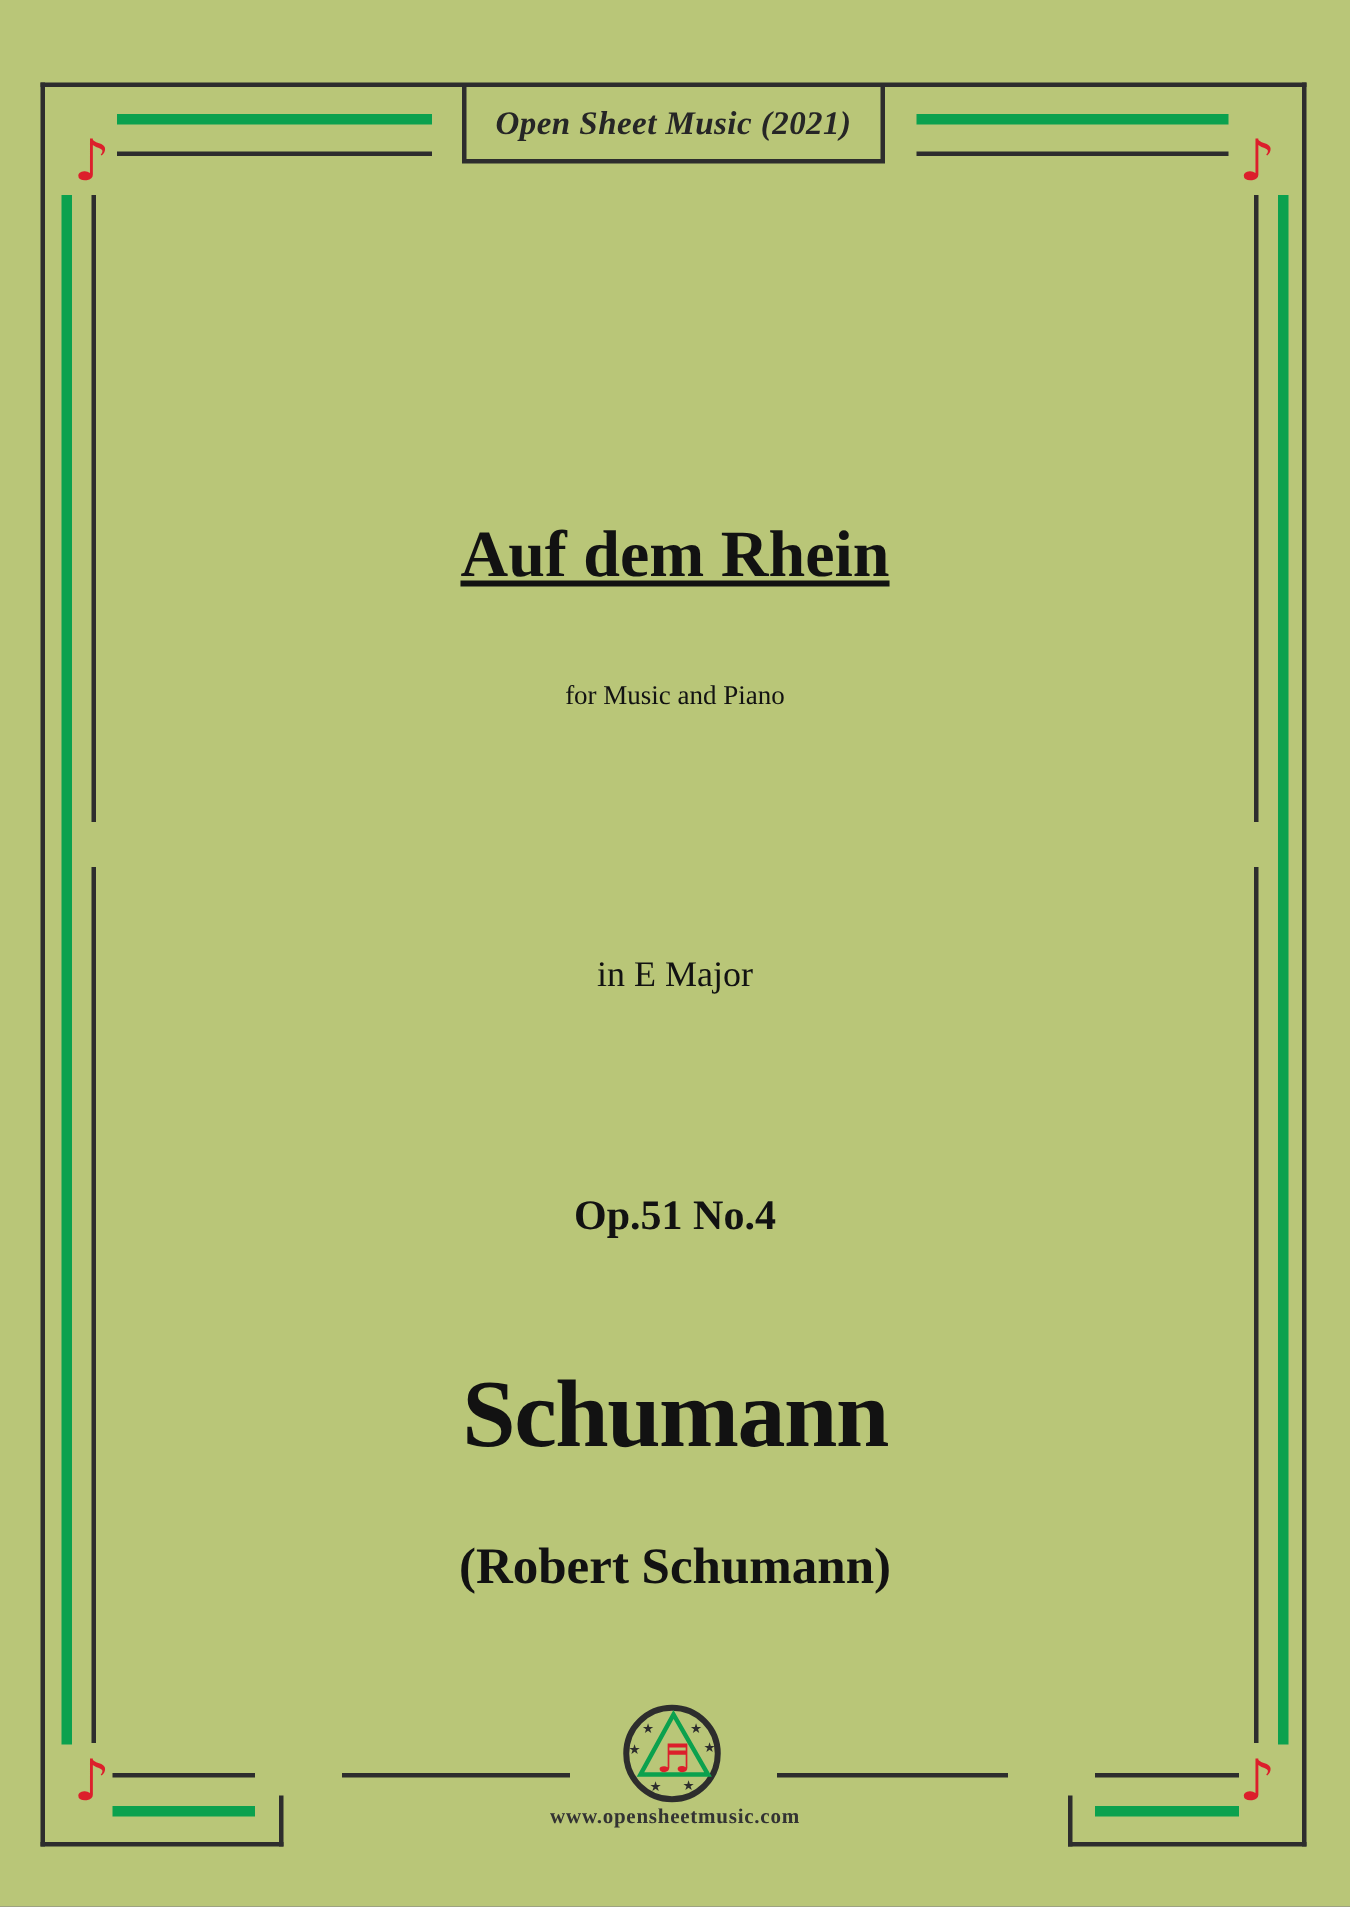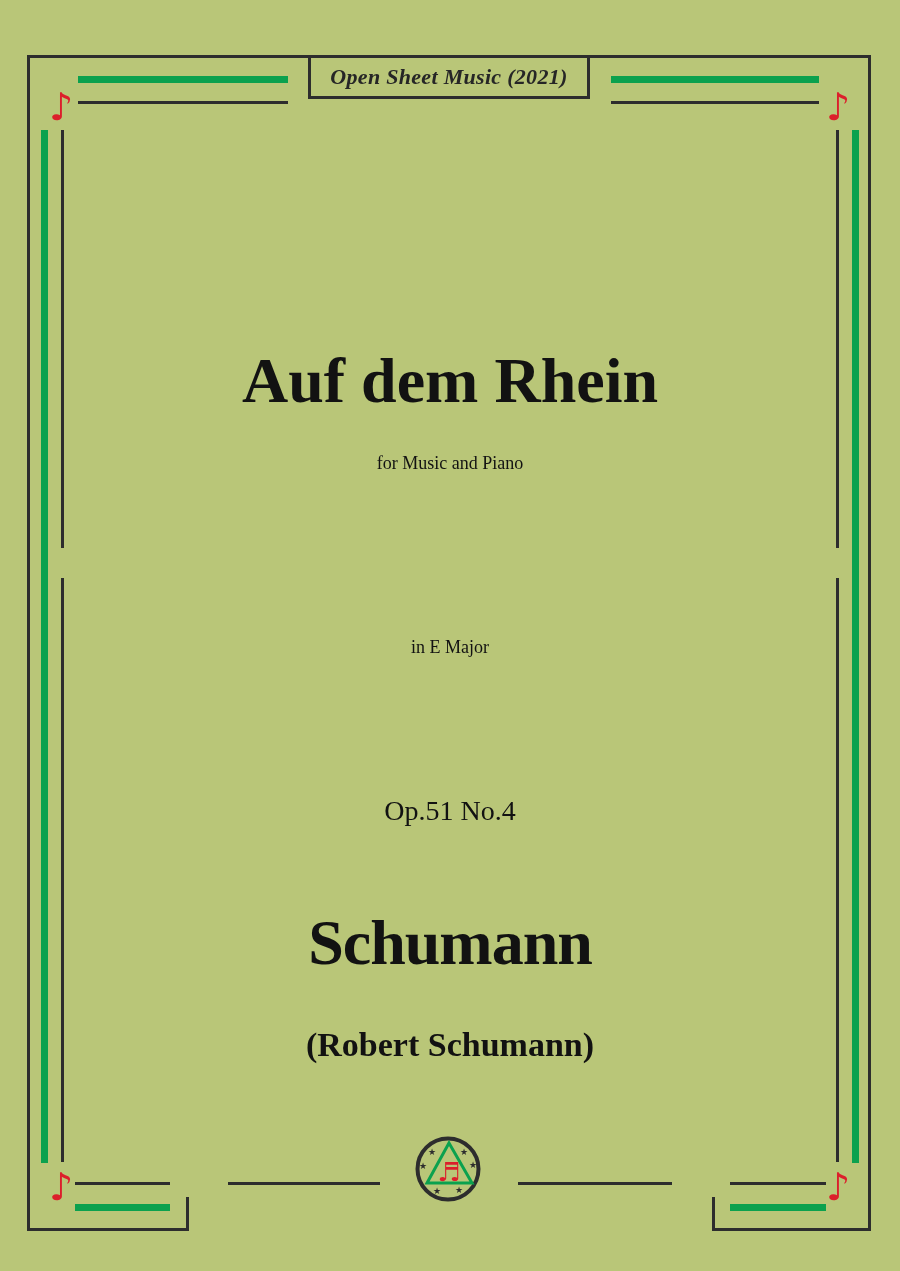--- a/index.html
+++ b/index.html
@@ -20,34 +20,34 @@
   }
   .line{position:absolute;background:var(--ink);}
   .bar{position:absolute;background:var(--green);}
   .note{
     position:absolute;
     font-family:"DejaVu Sans", sans-serif;
     color:var(--red);
     font-size:38px;line-height:1;
   }
   .badge{
-    position:absolute;left:308px;top:55px;width:282px;height:44px;
+    position:absolute;left:308px;top:55px;width:282px;height:54px;
     box-sizing:border-box;border:3px solid var(--ink);
     background:var(--bg);
     display:flex;align-items:center;justify-content:center;
   }
   .badge span{
     font-style:italic;font-weight:bold;font-size:22px;color:#262626;
     letter-spacing:0.3px;
   }
   .ctext{position:absolute;left:0;right:0;text-align:center;color:var(--text);}
-  .title{top:344px;font-size:64px;font-weight:bold;}
+  .title{top:344px;font-size:44px;font-weight:bold;text-decoration:underline;}
   .subtitle{top:453px;font-size:18px;}
-  .keyline{top:637px;font-size:18px;}
-  .opus{top:795px;font-size:28px;font-weight:normal;text-align:center;}
+  .keyline{top:637px;font-size:24px;}
+  .opus{top:795px;font-size:28px;font-weight:bold;text-align:center;}
   .composer{top:906px;font-size:64px;font-weight:bold;letter-spacing:-1px;}
   .composer-full{top:1026px;font-size:34px;font-weight:bold;}
   .website{top:1204px;font-size:14px;font-weight:bold;color:#333;letter-spacing:0.5px;}
   .logo{position:absolute;left:413px;top:1134px;}
   .logo text{font-family:"DejaVu Sans", sans-serif;}
 </style>
 </head>
 <body>
 
 <div class="page">
@@ -102,14 +102,15 @@
     <polygon points="36,9 14,49 59,49" fill="none" stroke="#0ba14e" stroke-width="3"></polygon>
     <text x="19" y="21" font-size="9" fill="#2d2d2d" text-anchor="middle">★</text>
     <text x="10" y="35" font-size="9" fill="#2d2d2d" text-anchor="middle">★</text>
     <text x="51" y="21" font-size="9" fill="#2d2d2d" text-anchor="middle">★</text>
     <text x="60" y="34" font-size="9" fill="#2d2d2d" text-anchor="middle">★</text>
     <text x="24" y="60" font-size="9" fill="#2d2d2d" text-anchor="middle">★</text>
     <text x="46" y="59" font-size="9" fill="#2d2d2d" text-anchor="middle">★</text>
     <text x="36" y="47" font-size="26" fill="#dc1f2b" text-anchor="middle">♬</text>
   </svg>
 
+  <div class="ctext website">www.opensheetmusic.com</div>
 
 </div>
 
 </body></html>

